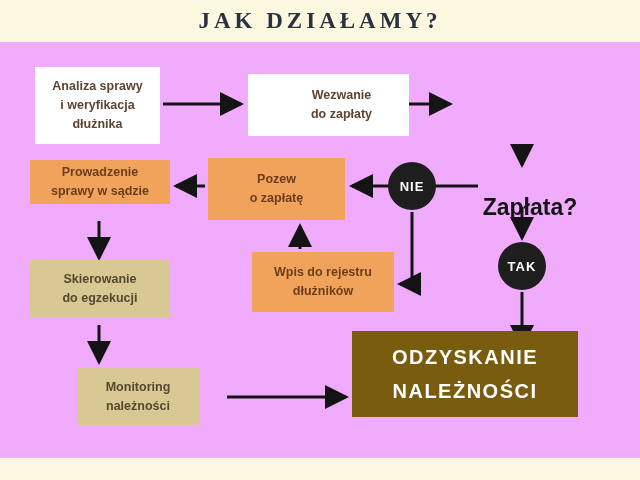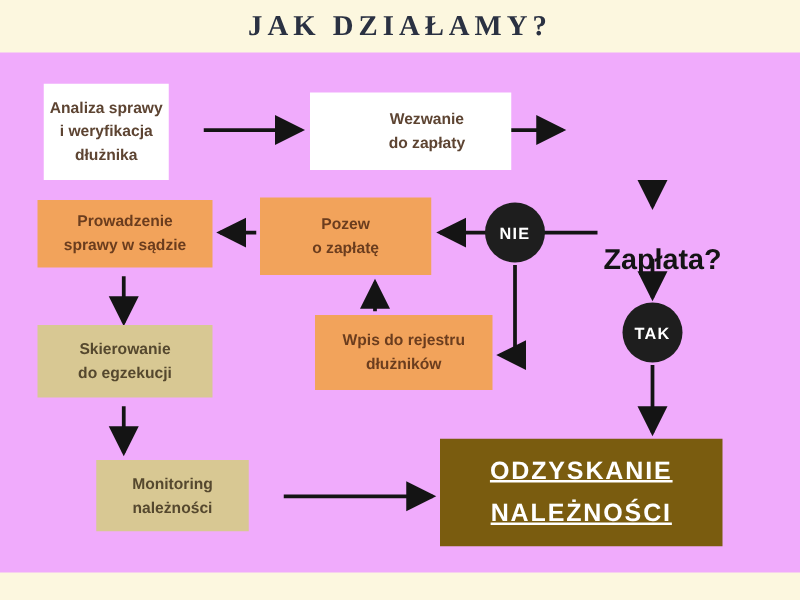--- a/index.html
+++ b/index.html
@@ -19,29 +19,29 @@
   .box.orange{background:#f2a35b;color:#6b3d1e;}
   .box.tan{background:#d8c893;color:#55482e;}
   .box.dark{background:#7a5c0f;color:#ffffff;font-size:20px;letter-spacing:1.5px;
             line-height:1.7;}
   .circle{position:absolute;width:48px;height:48px;border-radius:50%;background:#1e1e1e;
           color:#ffffff;font-weight:700;font-size:13px;display:flex;align-items:center;
           justify-content:center;letter-spacing:1px;}
   .question{position:absolute;font-weight:700;font-size:23px;color:#141414;
             text-align:center;margin-top:22px;}
   
-  #b-analiza{left:35px;top:67px;width:100px;height:77px;}
+  #b-analiza{left:35px;top:67px;width:125px;height:77px;}
   #b-wezwanie{left:248px;top:74px;width:135px;height:62px;padding-left:26px;}
   #b-nawiazanie{left:457px;top:67px;width:127px;height:77px;}
   #b-pozew{left:208px;top:158px;width:137px;height:62px;}
-  #b-prowadzenie{left:30px;top:160px;width:140px;height:54px;}
+  #b-prowadzenie{left:30px;top:160px;width:140px;height:44px;}
   #b-wpis{left:252px;top:252px;width:142px;height:60px;}
   #b-skierowanie{left:30px;top:260px;width:140px;height:58px;}
   #b-monitoring{left:77px;top:368px;width:122px;height:57px;}
-  #b-odzyskanie{left:352px;top:351px;width:226px;height:86px;text-decoration:underline;}
+  #b-odzyskanie{left:352px;top:331px;width:226px;height:86px;}
   #c-nie{left:388px;top:162px;}
   #c-tak{left:498px;top:242px;}
   #q-zaplata{left:478px;top:172px;width:104px;height:28px;}
 </style>
 </head>
 <body>
 
 <div class="canvas">
 
   <svg class="arrows" viewBox="0 0 640 480">

